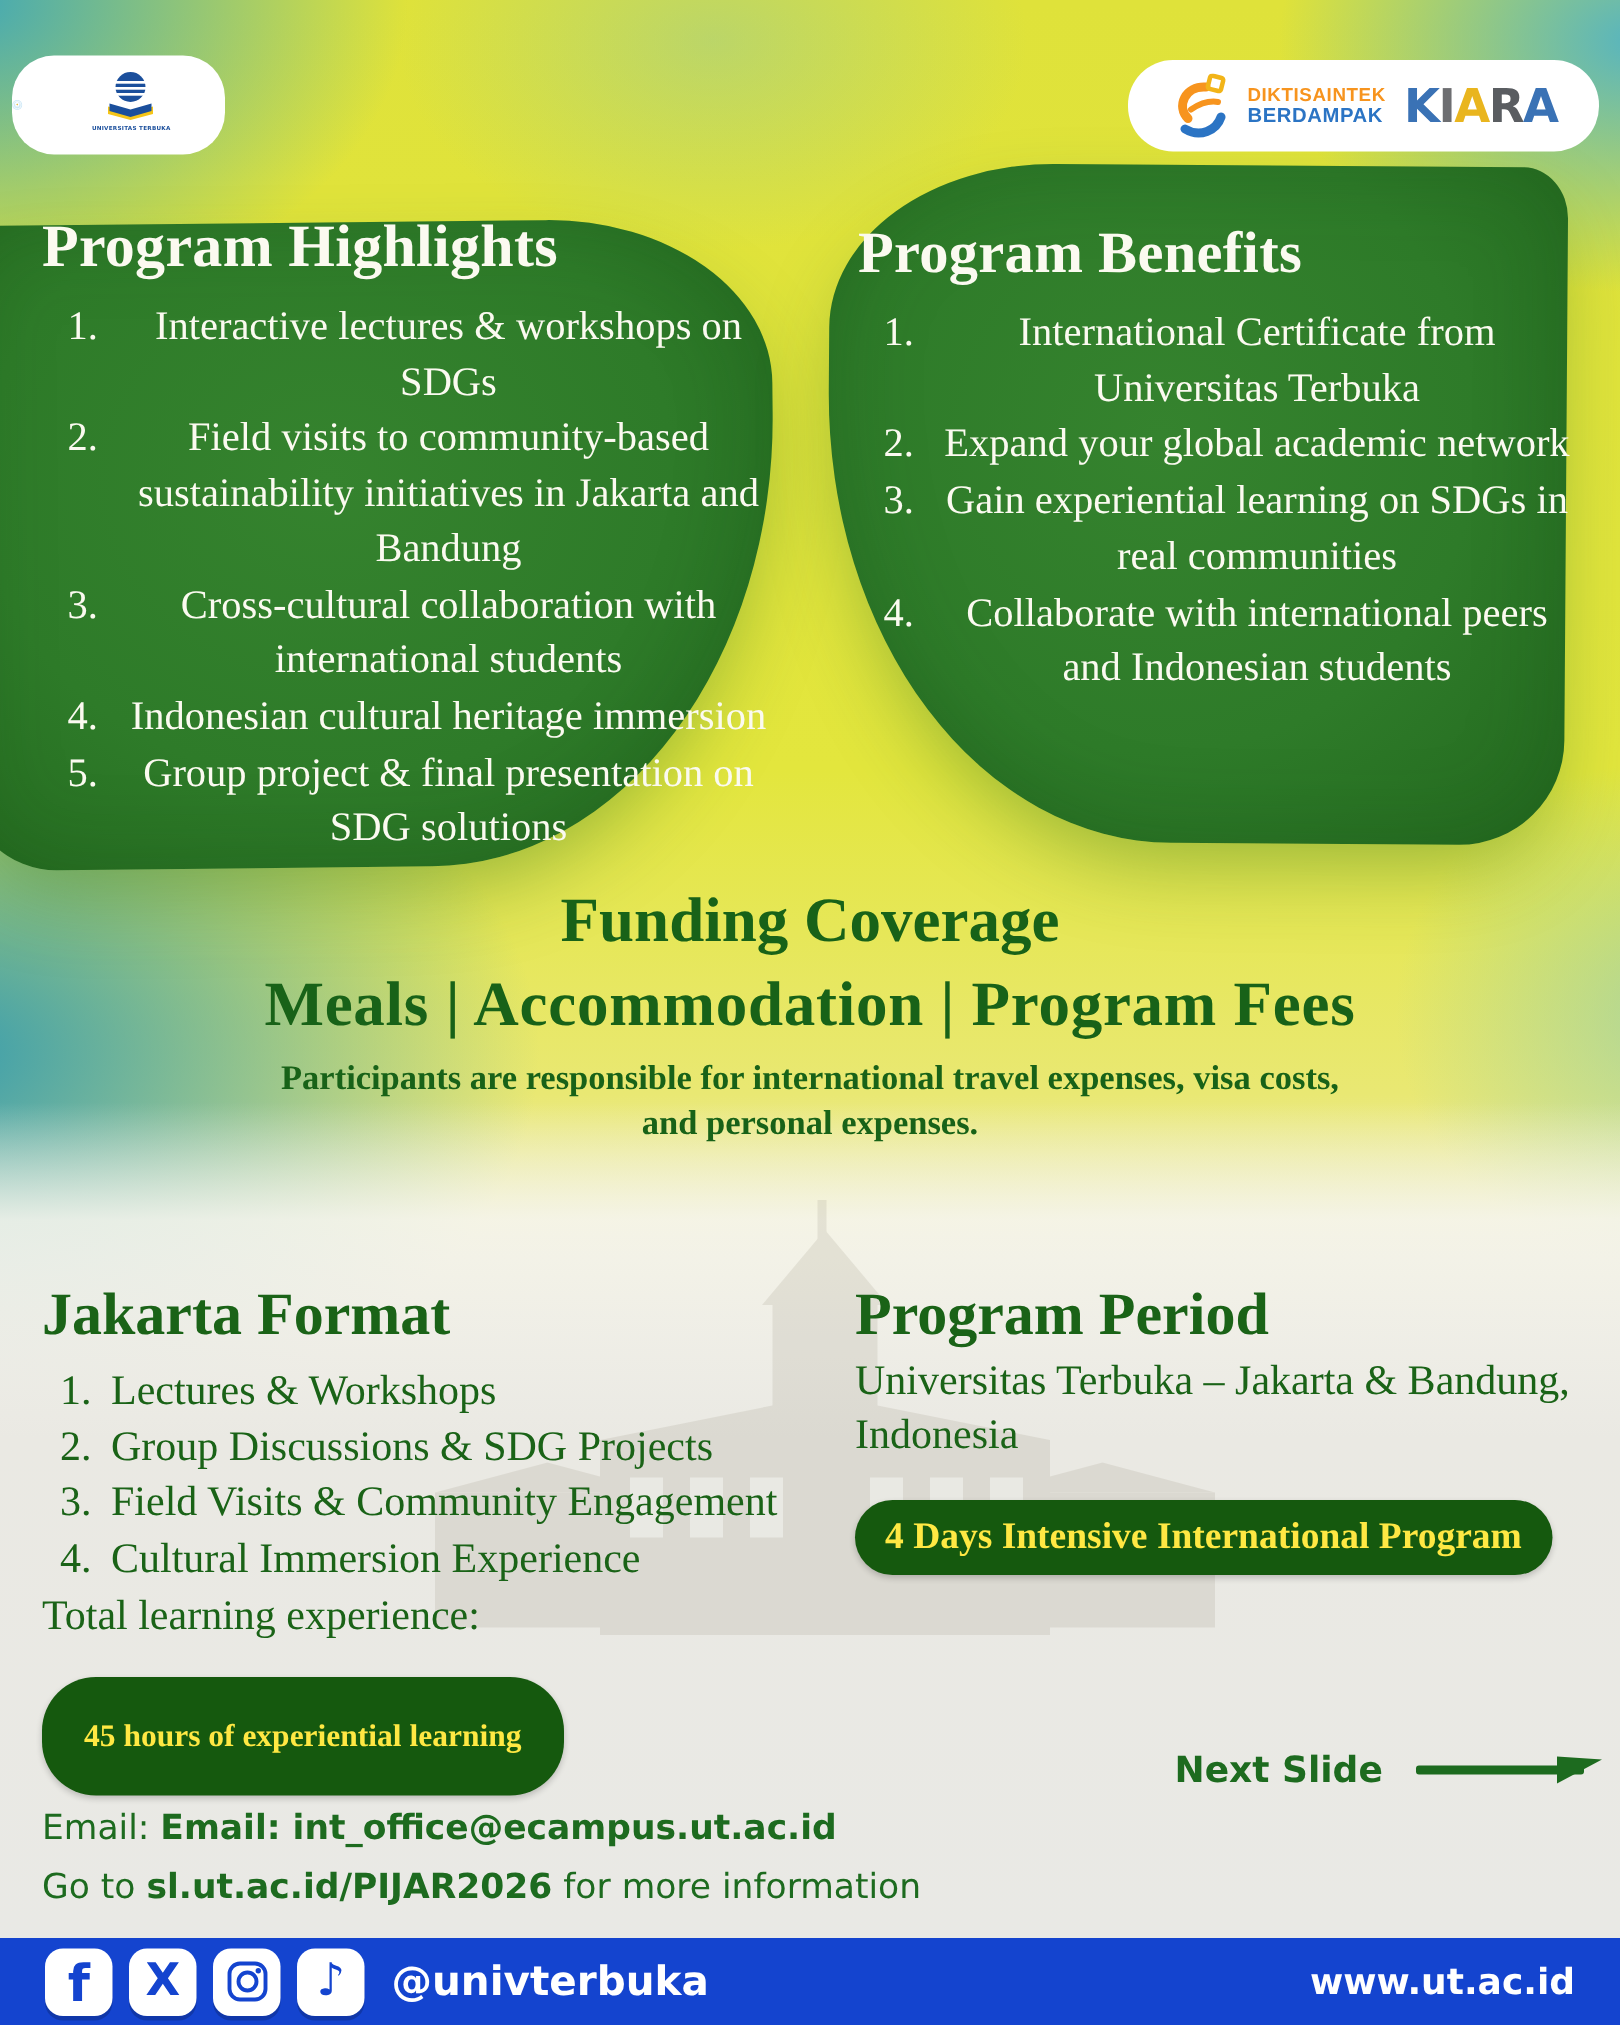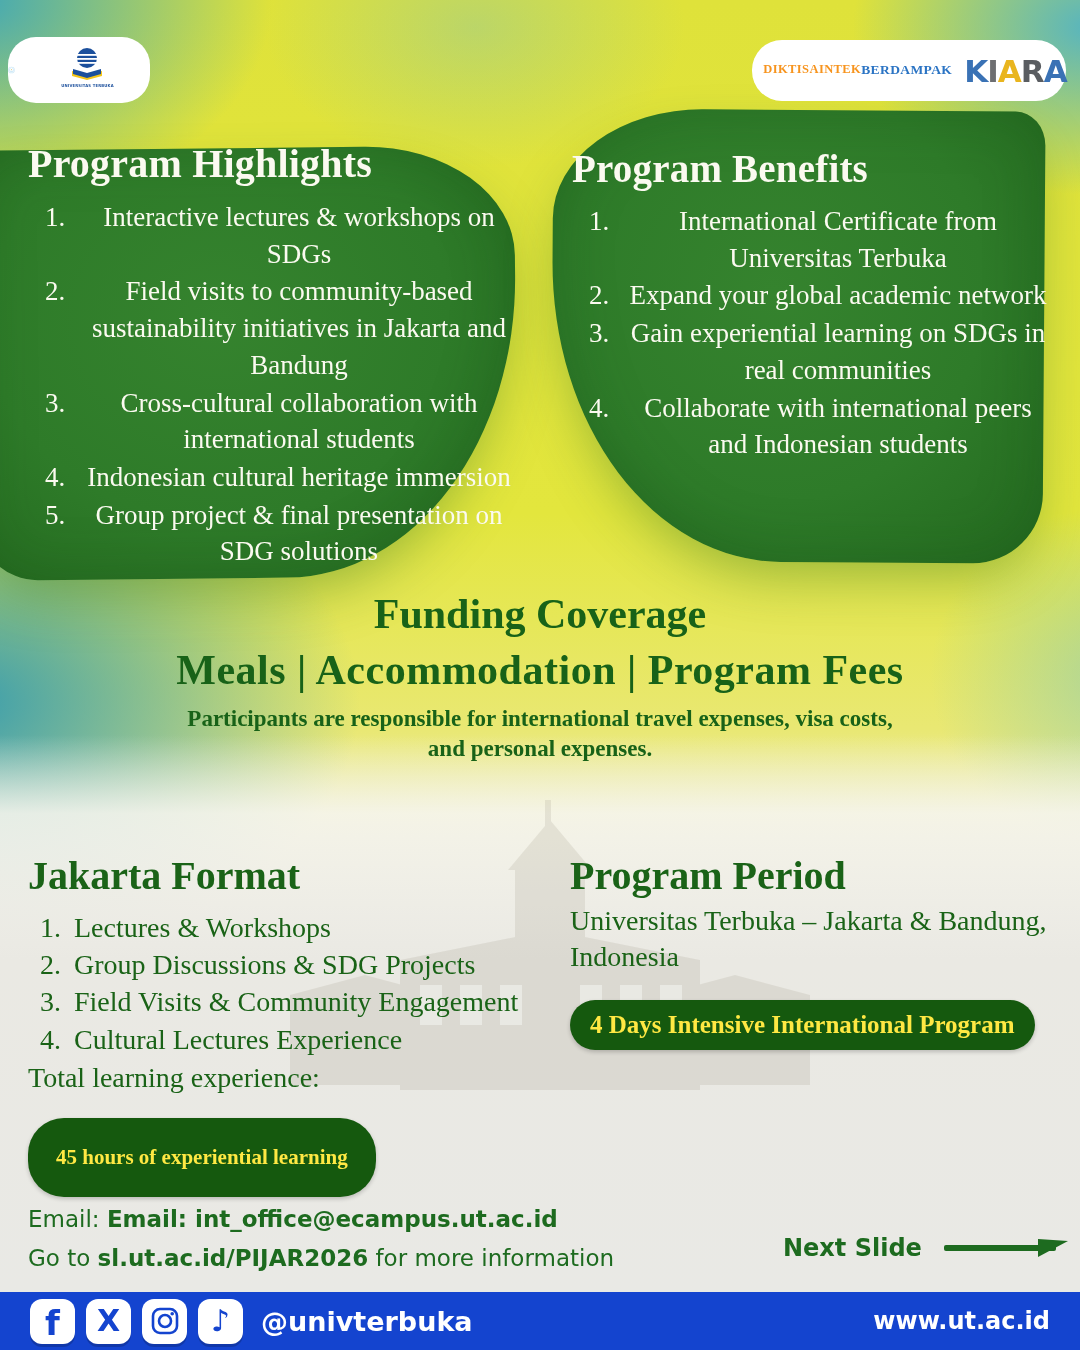--- a/index.html
+++ b/index.html
@@ -25,21 +25,21 @@
     border-radius:150px 30px 70px 230px / 110px 34px 70px 300px;transform:rotate(.4deg);}
   .building{position:absolute;left:290px;top:790px;width:520px;height:360px;opacity:.20;}
   
   .badge-left{position:absolute;left:8px;top:37px;width:142px;height:66px;background:#fff;
     border-radius:28px;display:flex;align-items:center;justify-content:center;gap:10px;}
   .ut-logo{display:flex;flex-direction:column;align-items:center;}
   .ut-caption{font-family:"DejaVu Sans",sans-serif;font-size:9px;font-weight:700;color:#1b4f9c;
     transform:scale(.42);transform-origin:center top;white-space:nowrap;letter-spacing:.4px;margin-top:1px;}
   .badge-right{position:absolute;left:752px;top:40px;width:314px;height:61px;background:#fff;
     border-radius:30px;display:flex;align-items:center;justify-content:center;gap:12px;padding:0 10px;box-sizing:border-box;}
-  .dikti-words{display:flex;flex-direction:row;line-height:1.05;font-family:Liberation Serif, serif;}
+  .dikti-words{display:flex;flex-direction:column;line-height:1.05;font-family:Liberation Sans, sans-serif;}
   .dikti-l1{font-size:12.5px;font-weight:800;color:#f7941e;letter-spacing:.4px;}
   .dikti-l2{font-size:13.5px;font-weight:800;color:#2b74c4;letter-spacing:.4px;}
   .kiara{font-family:"DejaVu Sans",sans-serif;font-weight:900;font-size:31px;letter-spacing:-1px;display:flex;}
   .kiara span:nth-child(1){color:#3a72b5;}
   .kiara span:nth-child(2){color:#6d6e71;}
   .kiara span:nth-child(3){color:#e9b51e;}
   .kiara span:nth-child(4){color:#5a5d61;}
   .kiara span:nth-child(5){color:#3a72b5;}
   
   .panel{position:absolute;color:#fbfaf0;}
@@ -66,21 +66,21 @@
   .pill-45{margin-top:24px;font-size:21px;padding:27px 28px;}
   .period{left:570px;top:852px;width:488px;}
   .period-date{font-size:37px;font-weight:700;margin-top:10px;}
   .period-date sup{font-size:.55em;}
   .period-loc{font-size:28px;line-height:1.3;margin-top:4px;}
   .pill-8days{margin-top:24px;font-size:25px;padding:11px 20px;}
   
   .footer{position:absolute;left:28px;top:1200px;font-family:"DejaVu Sans",sans-serif;
     color:#1d6b1f;font-size:23px;line-height:1.7;}
   .footer b{font-weight:700;}
-  .next-slide{position:absolute;left:783px;top:1234px;font-family:"DejaVu Sans",sans-serif;
+  .next-slide{position:absolute;left:783px;top:1166px;font-family:"DejaVu Sans",sans-serif;
     font-weight:700;font-size:24px;color:#1d6b1f;display:flex;align-items:center;gap:22px;cursor:pointer;}
   .arrow-line{width:112px;height:6px;background:#1d6b1f;border-radius:2px;}
   .arrow-head{width:0;height:0;border-left:30px solid #1d6b1f;border-top:2px solid transparent;
     border-bottom:16px solid transparent;margin-left:-18px;}
   
   .bottombar{position:absolute;left:0;top:1292px;width:1080px;height:58px;background:#1444cf;
     display:flex;align-items:center;padding:0 30px;box-sizing:border-box;
     font-family:"DejaVu Sans",sans-serif;color:#fff;}
   .socials{display:flex;gap:11px;}
   .social-btn{width:45px;height:45px;background:#fff;border-radius:12px;display:flex;align-items:center;
@@ -190,21 +190,21 @@
       <div>and personal expenses.</div>
     </div>
   </div>
 
   <div class="section format">
     <h2>Jakarta Format</h2>
     <ol>
       <li>Lectures &amp; Workshops</li>
       <li>Group Discussions &amp; SDG Projects</li>
       <li>Field Visits &amp; Community Engagement</li>
-      <li>Cultural Lectures Experience</li>
+      <li>Cultural Immersion Experience</li>
     </ol>
     <div class="total-label">Total learning experience:</div>
     <div class="pill pill-45">45 hours of experiential learning</div>
   </div>
 
   <div class="section period">
     <h2>Program Period</h2>
     <div class="period-loc">
       <div>Universitas Terbuka – Jakarta &amp; Bandung,</div>
       <div>Indonesia</div>

